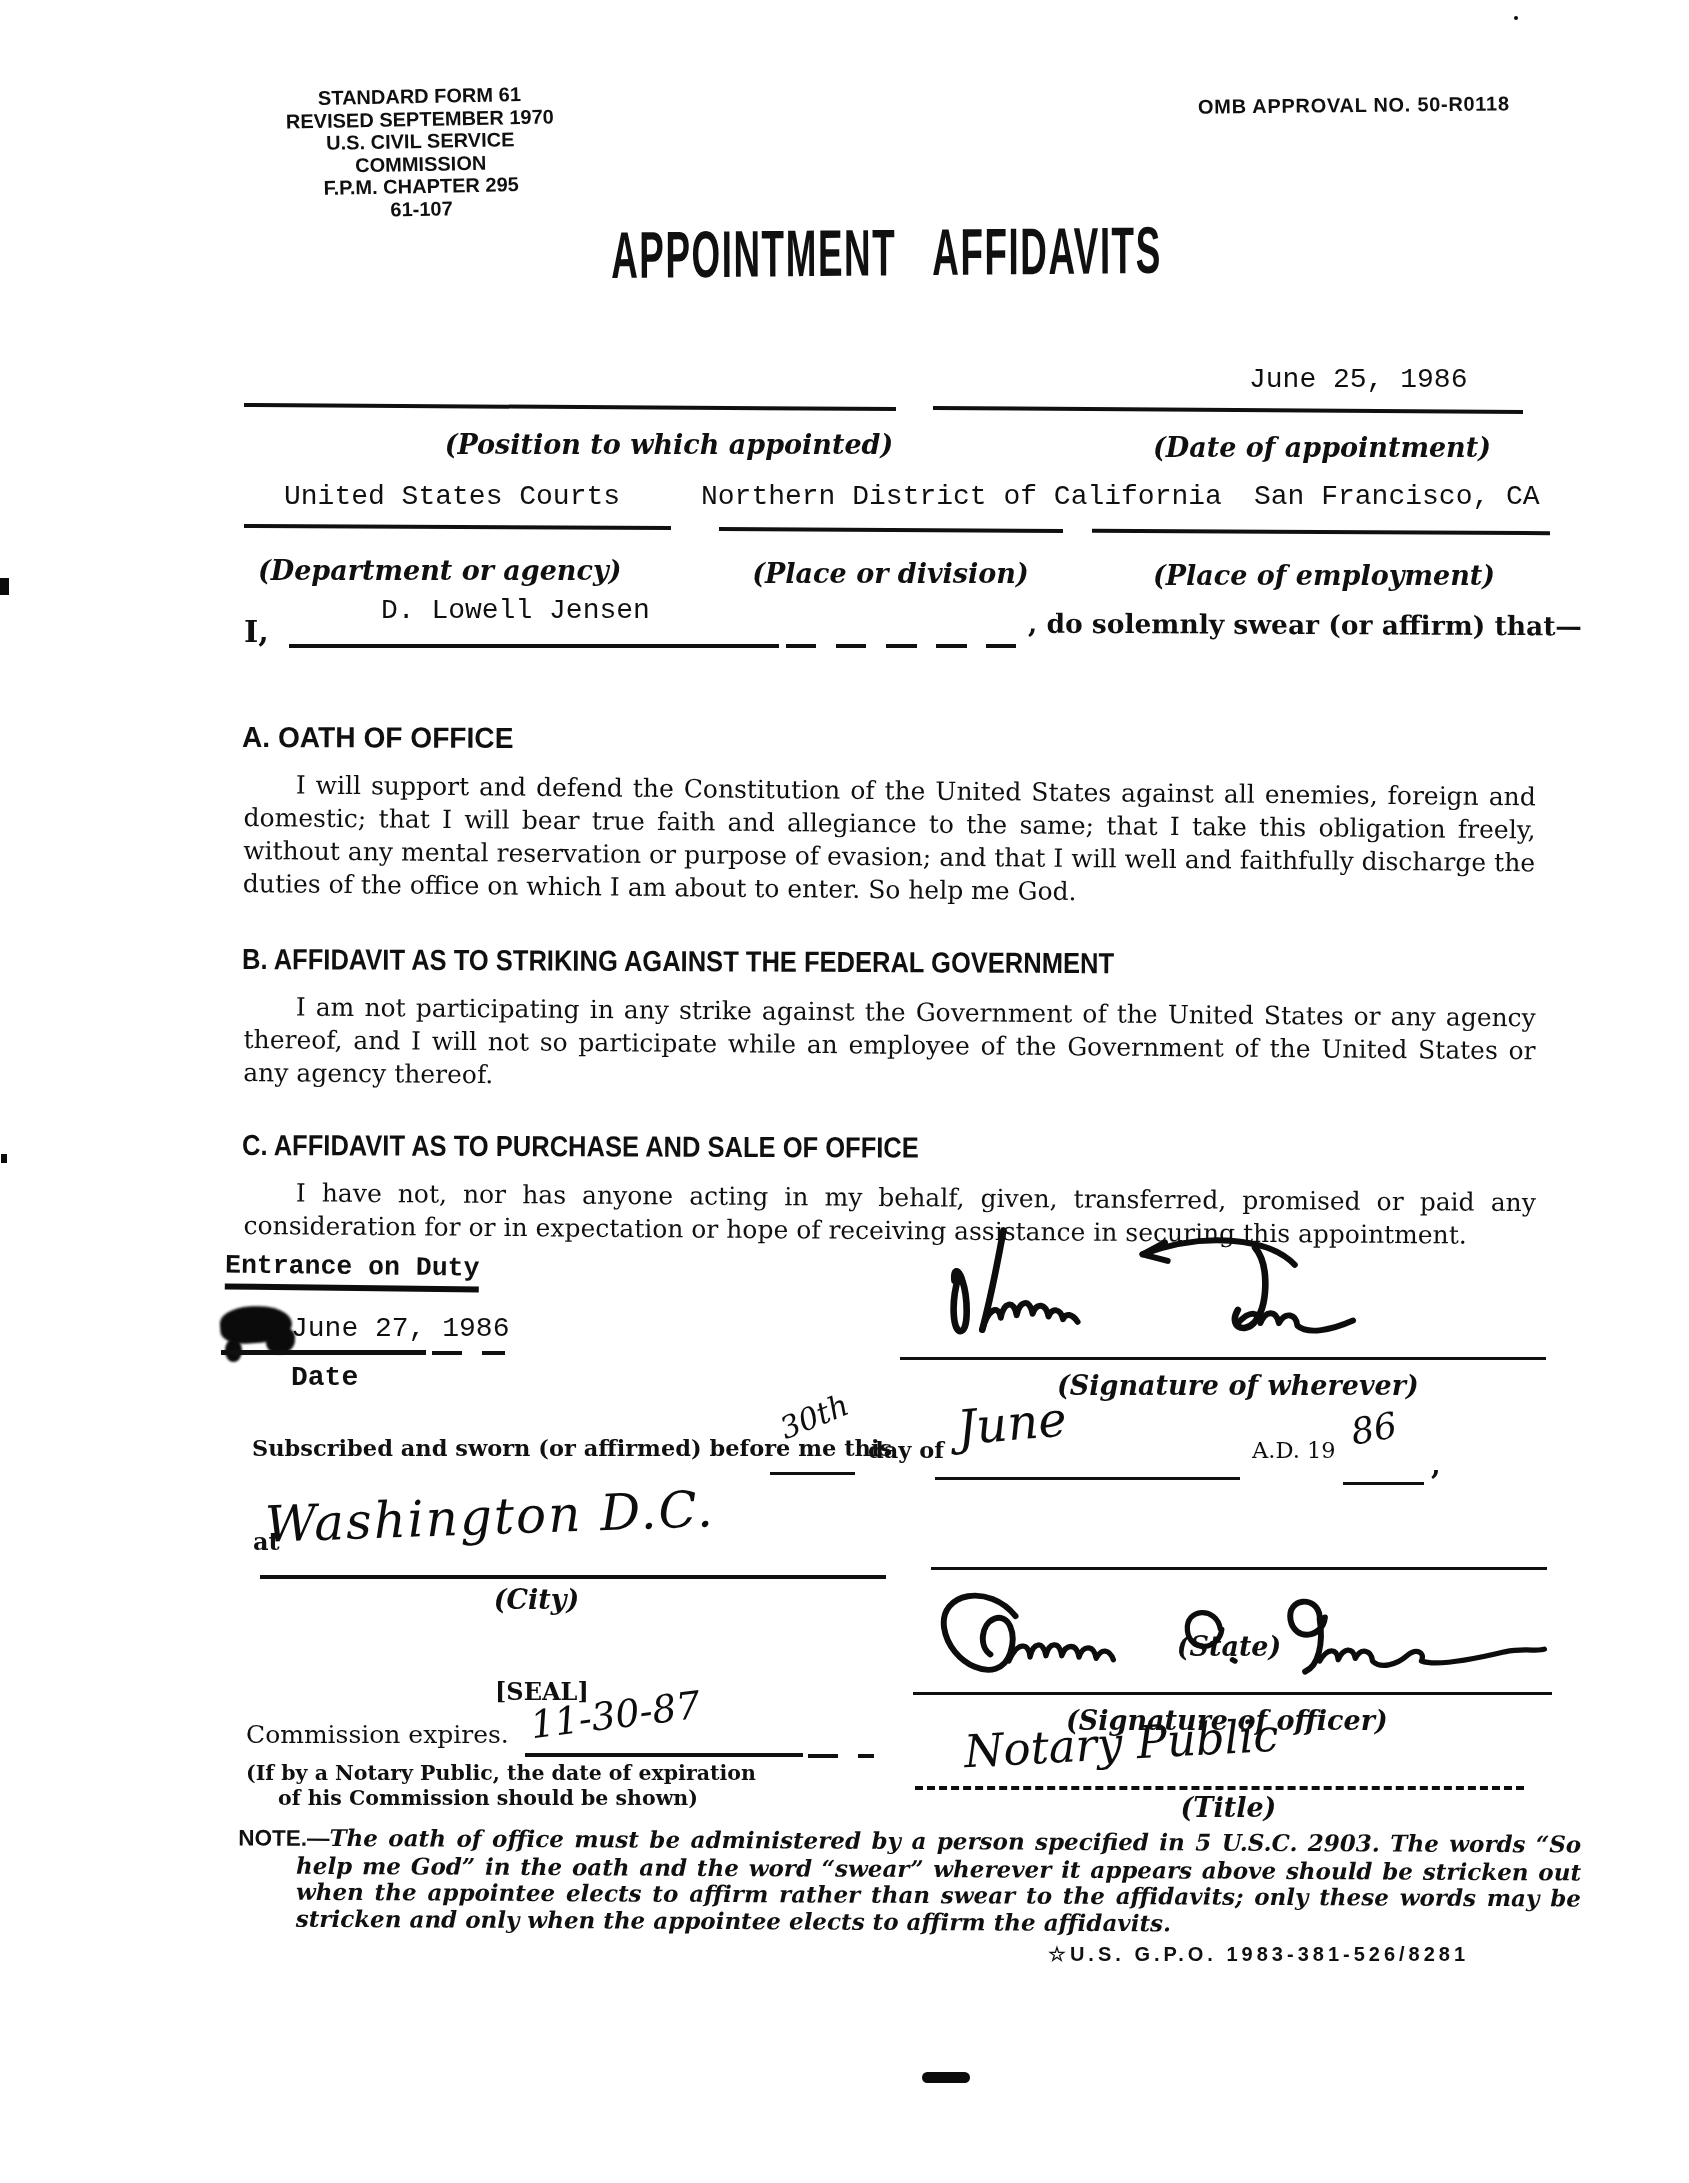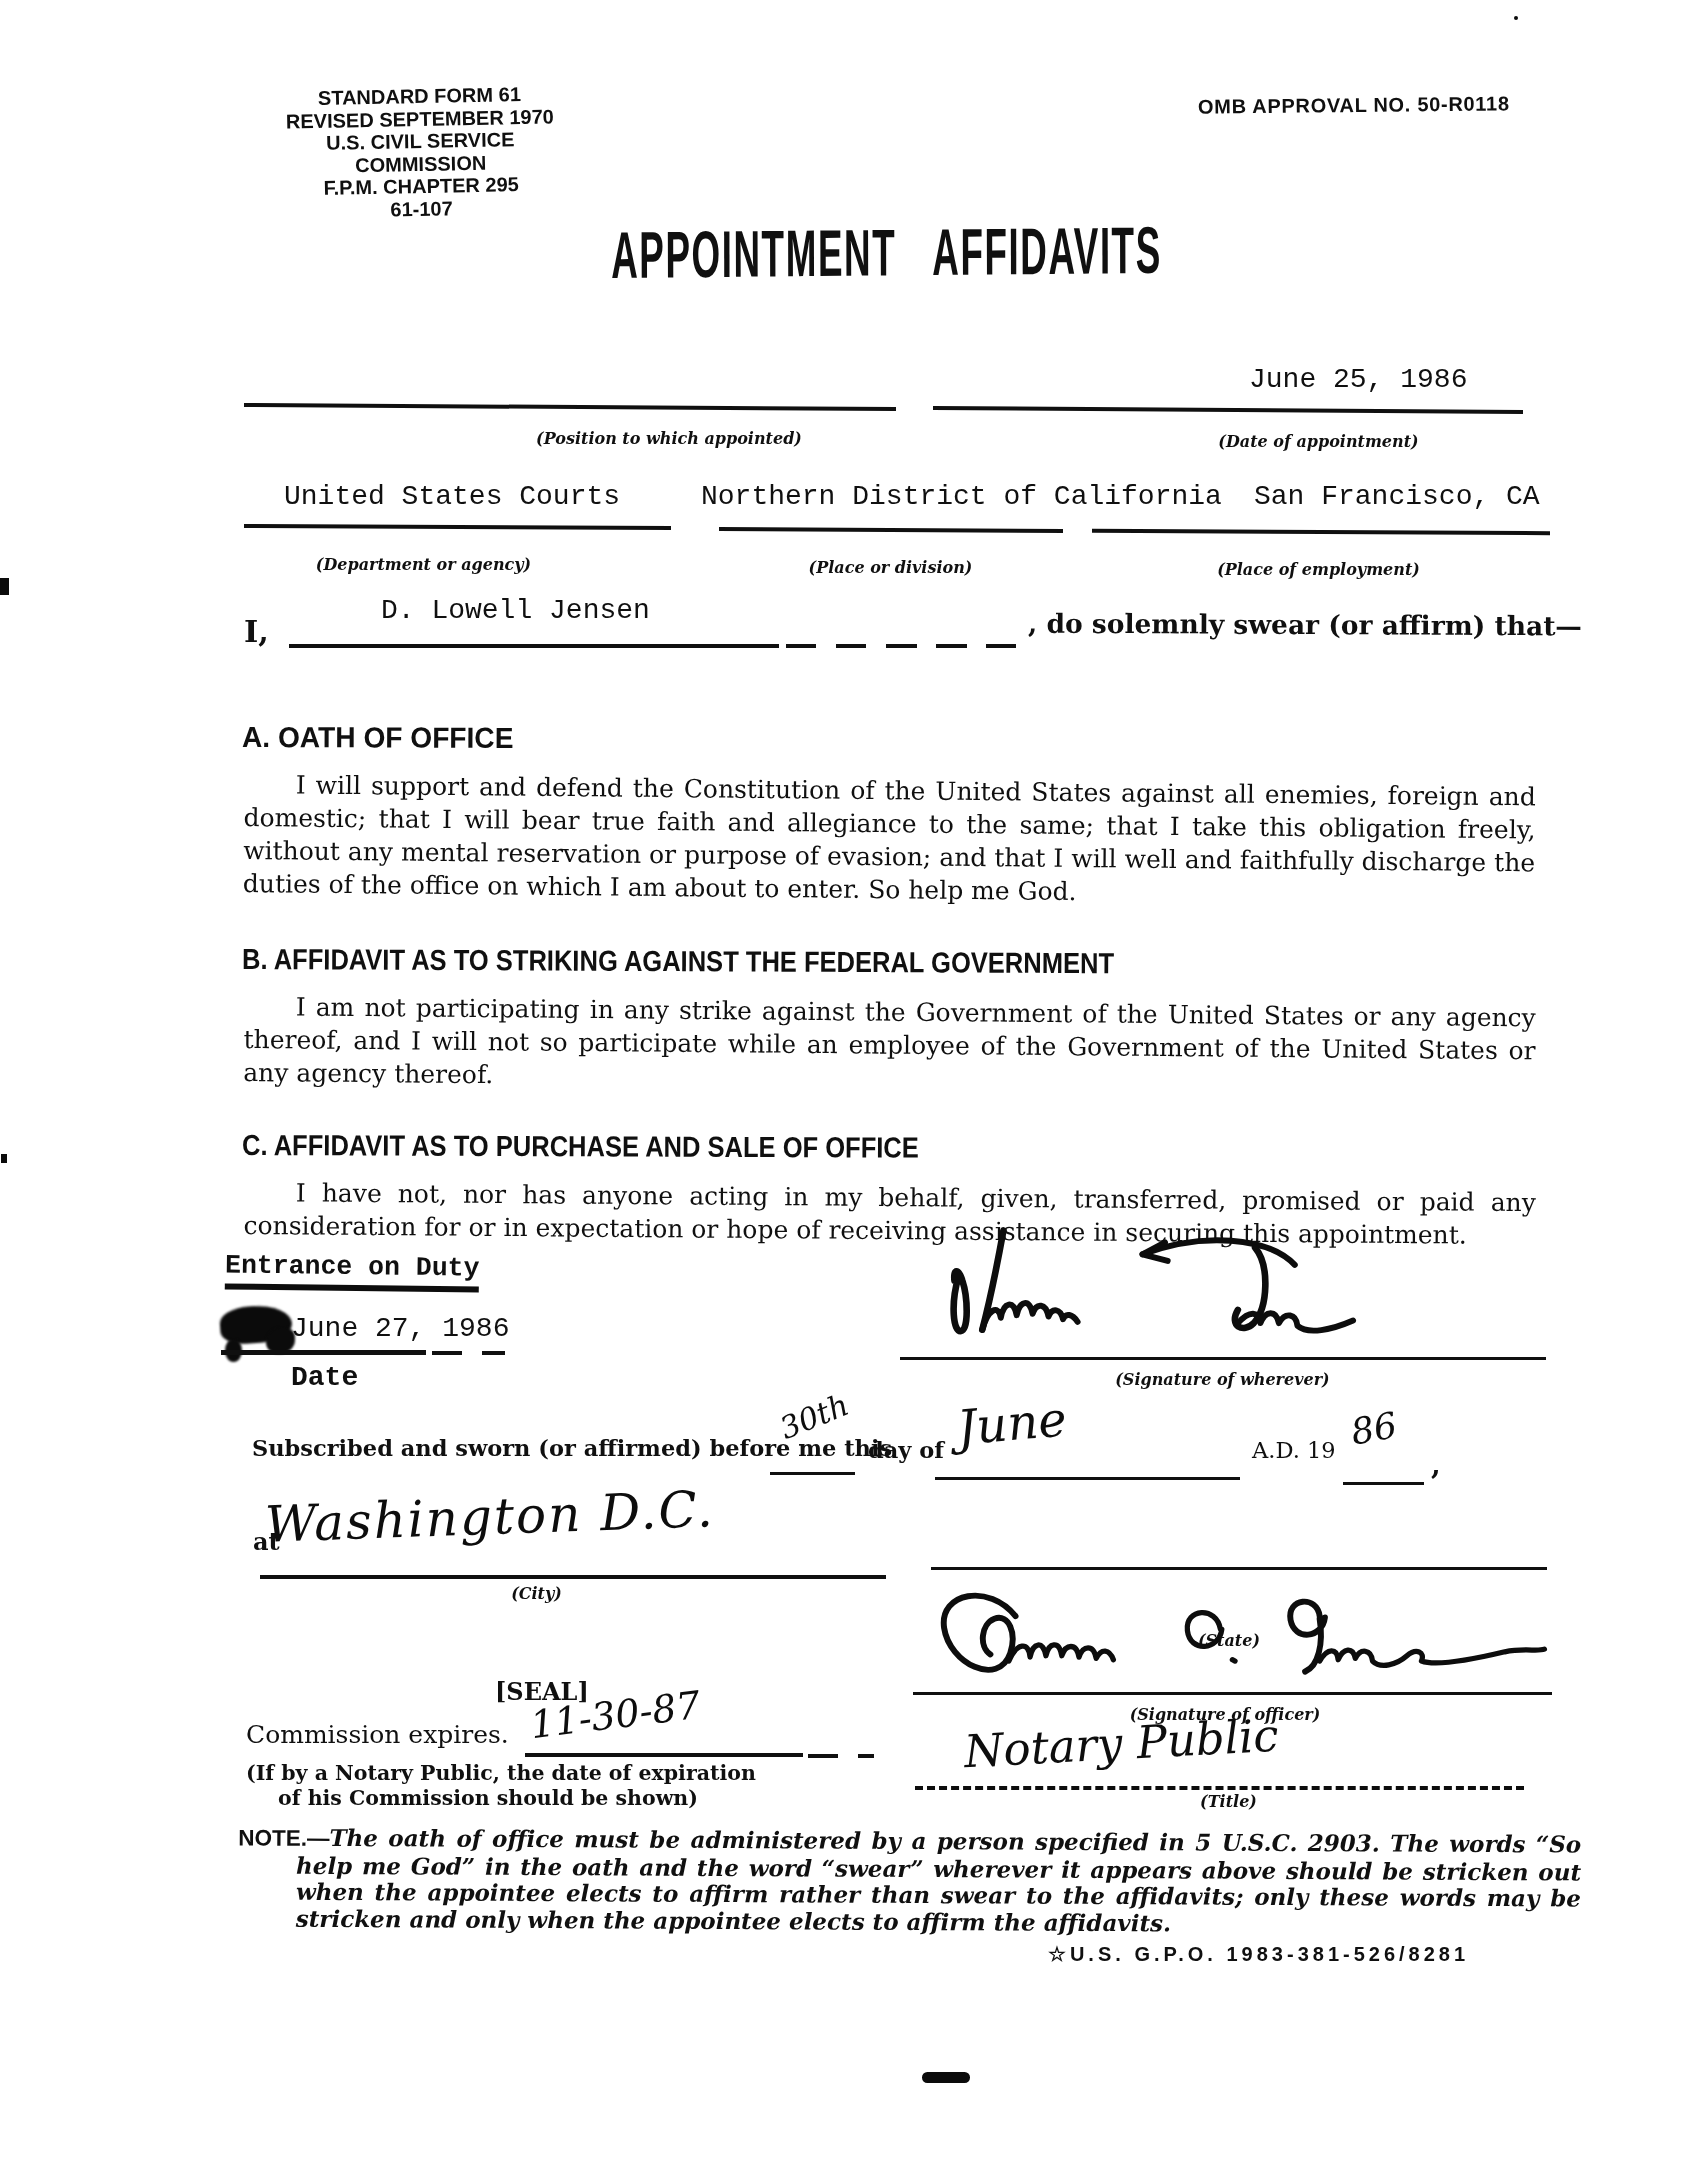--- a/index.html
+++ b/index.html
@@ -1,21 +1,21 @@
 <!DOCTYPE html>
 <html style="font-size:10.6px"><head>
 <meta charset="utf-8">
 <style>
   html,body{margin:0;padding:0;background:#ffffff;}
   .page{position:relative;width:1689px;height:2183px;background:#ffffff;color:#101010;overflow:hidden;}
   .abs{position:absolute;}
   .sans{font-family:"Liberation Sans",sans-serif;font-weight:bold;}
   .mono{font-family:"Liberation Mono","DejaVu Sans Mono",monospace;}
   .serif{font-family:"DejaVu Serif",serif;}
-  .lbl{position:absolute;font-family:"DejaVu Serif",serif;font-style:italic;font-weight:bold;font-size:16px;text-align:center;white-space:nowrap;}
+  .lbl{position:absolute;font-family:"DejaVu Serif",serif;font-style:italic;font-weight:bold;font-size:27px;text-align:center;white-space:nowrap;}
   .line{position:absolute;background:#101010;height:4px;}
   .dashline{position:absolute;height:4px;background:repeating-linear-gradient(90deg,#101010 0 30.5px,transparent 30.5px 50px);}
   .hand{position:absolute;font-family:"DejaVu Serif",serif;font-style:italic;color:#0d0d0d;white-space:nowrap;}
   .typed{position:absolute;font-family:"Liberation Mono","DejaVu Sans Mono",monospace;font-size:28px;white-space:nowrap;}
   .heading{position:absolute;font-family:"Liberation Sans",sans-serif;font-weight:bold;font-size:29px;white-space:nowrap;transform-origin:left bottom;}
   .para{position:absolute;font-family:"DejaVu Serif",serif;font-size:25px;line-height:33px;text-align:justify;text-indent:52px;transform-origin:left top;}
   .blot{position:absolute;background:#0b0b0b;filter:blur(1px);}
   svg.sig{position:absolute;}
   svg.sig path{fill:none;stroke:#0d0d0d;stroke-linecap:round;stroke-linejoin:round;}
 </style>

